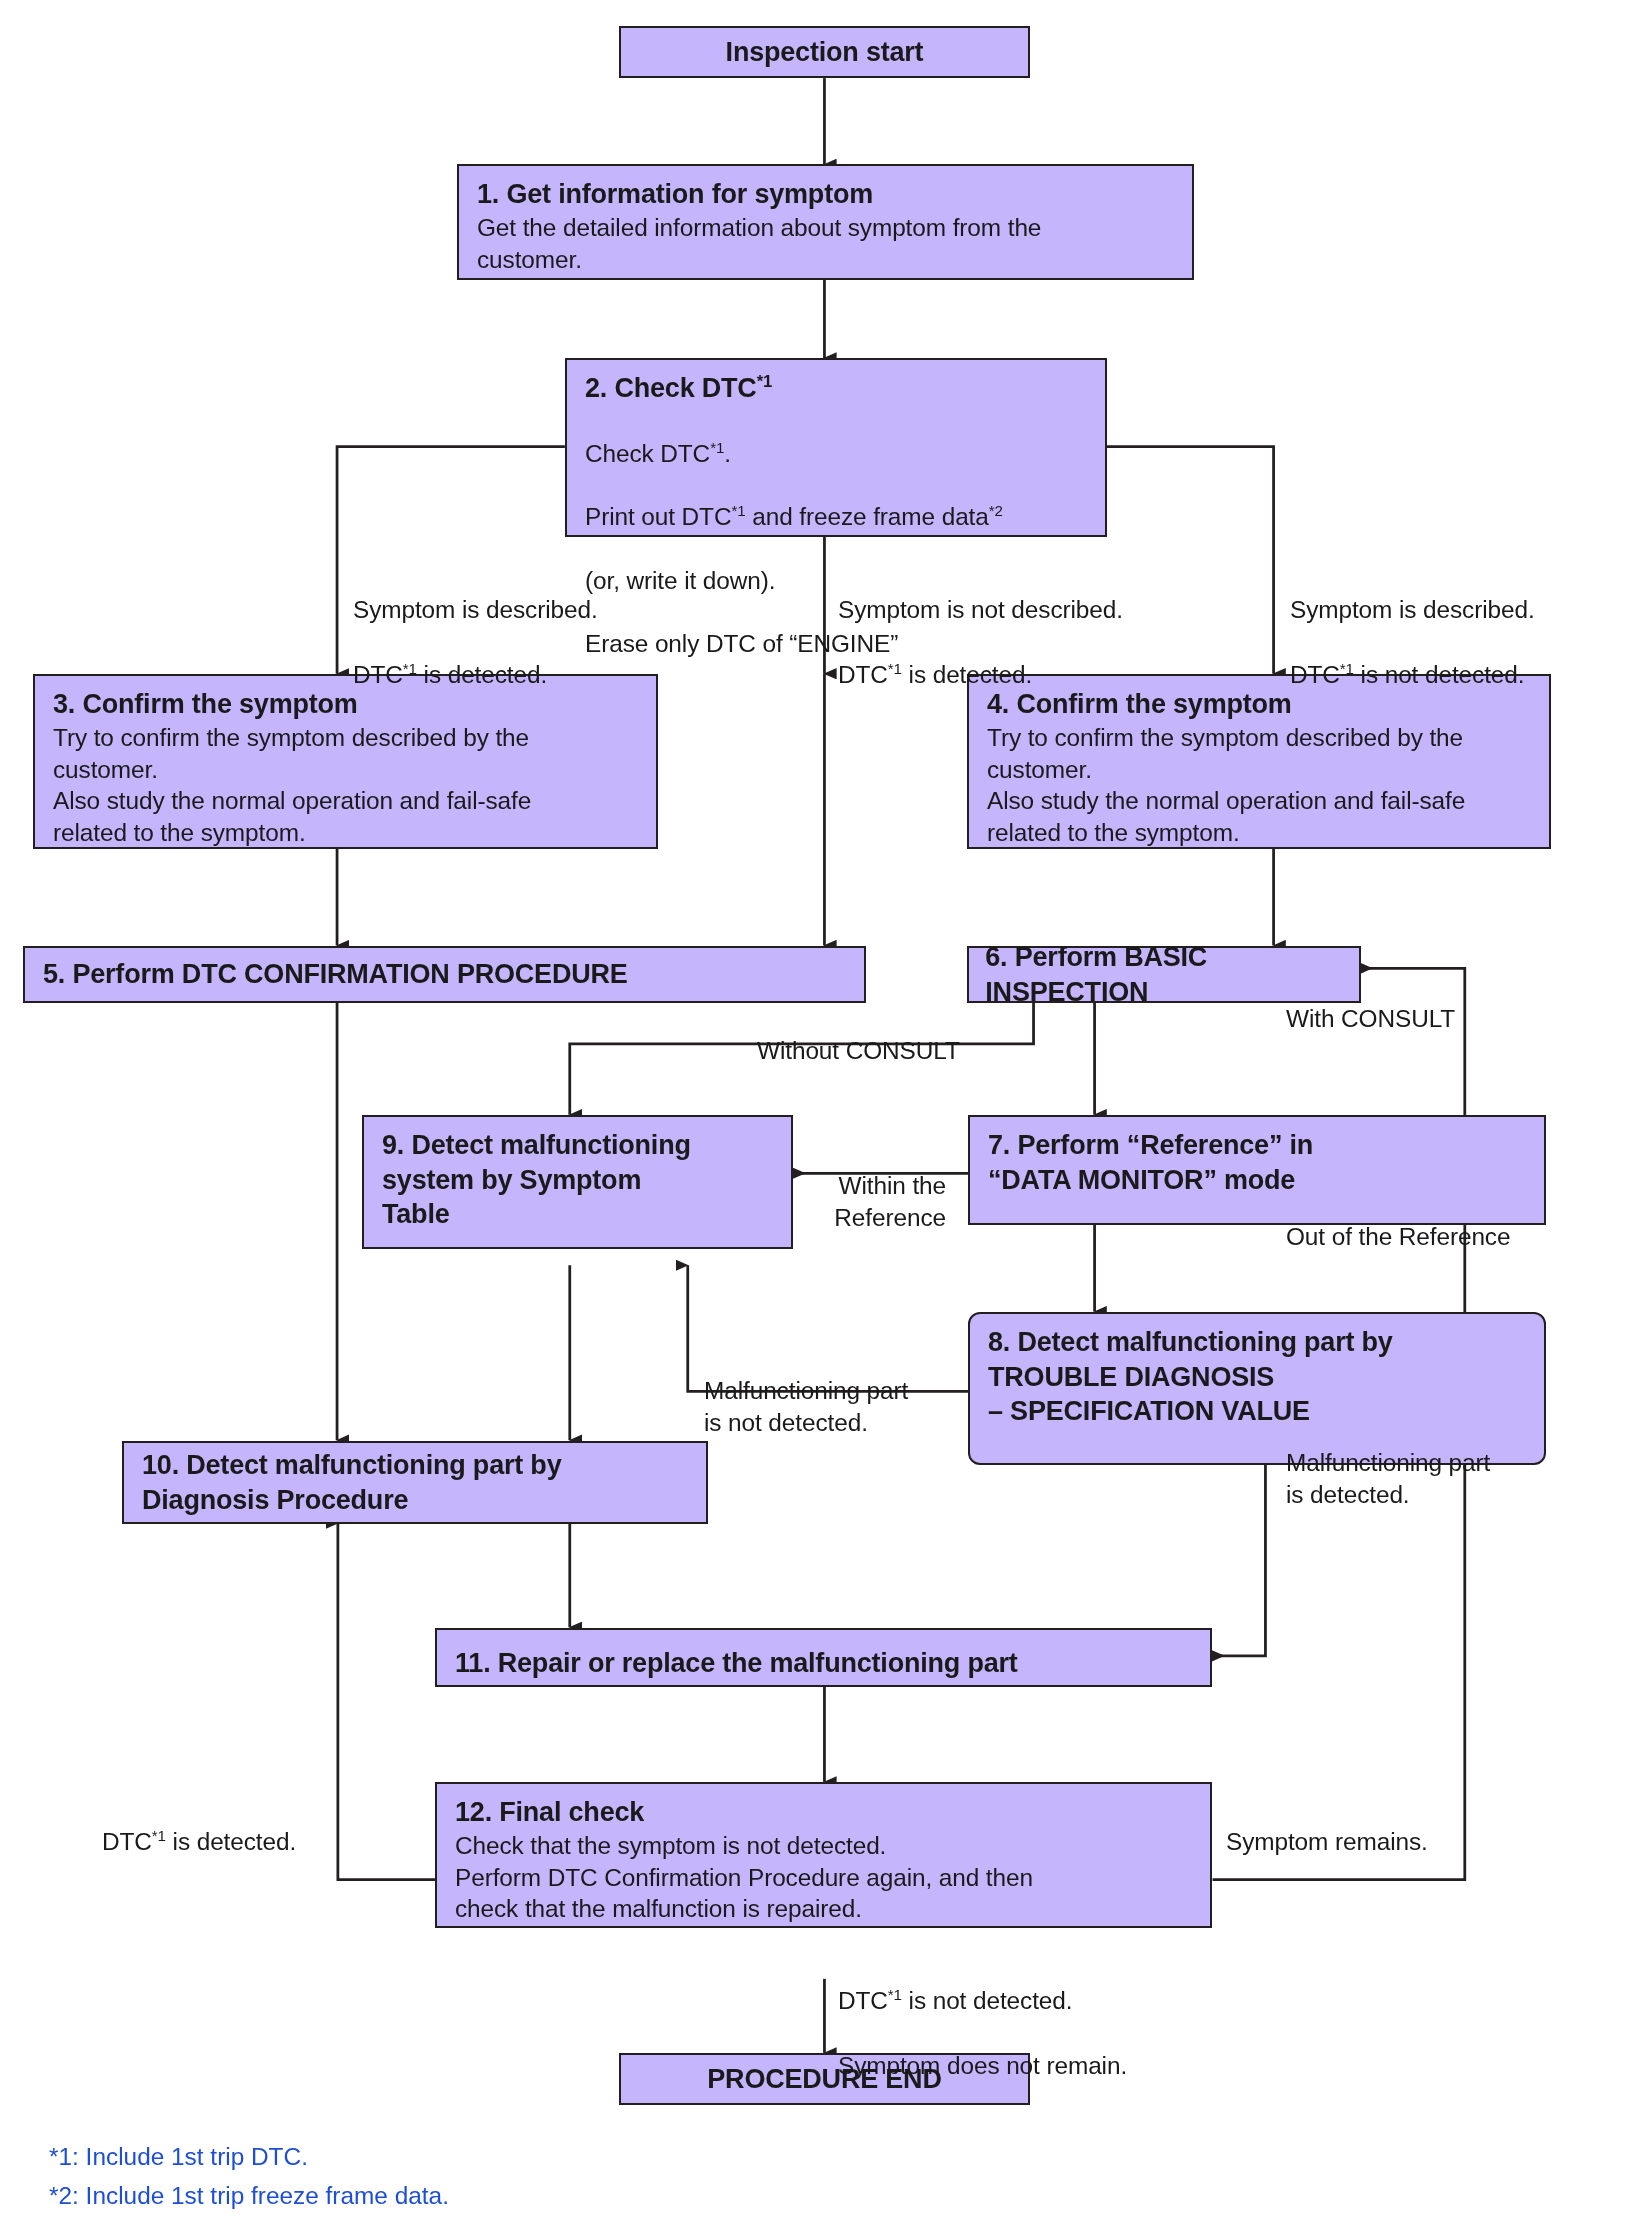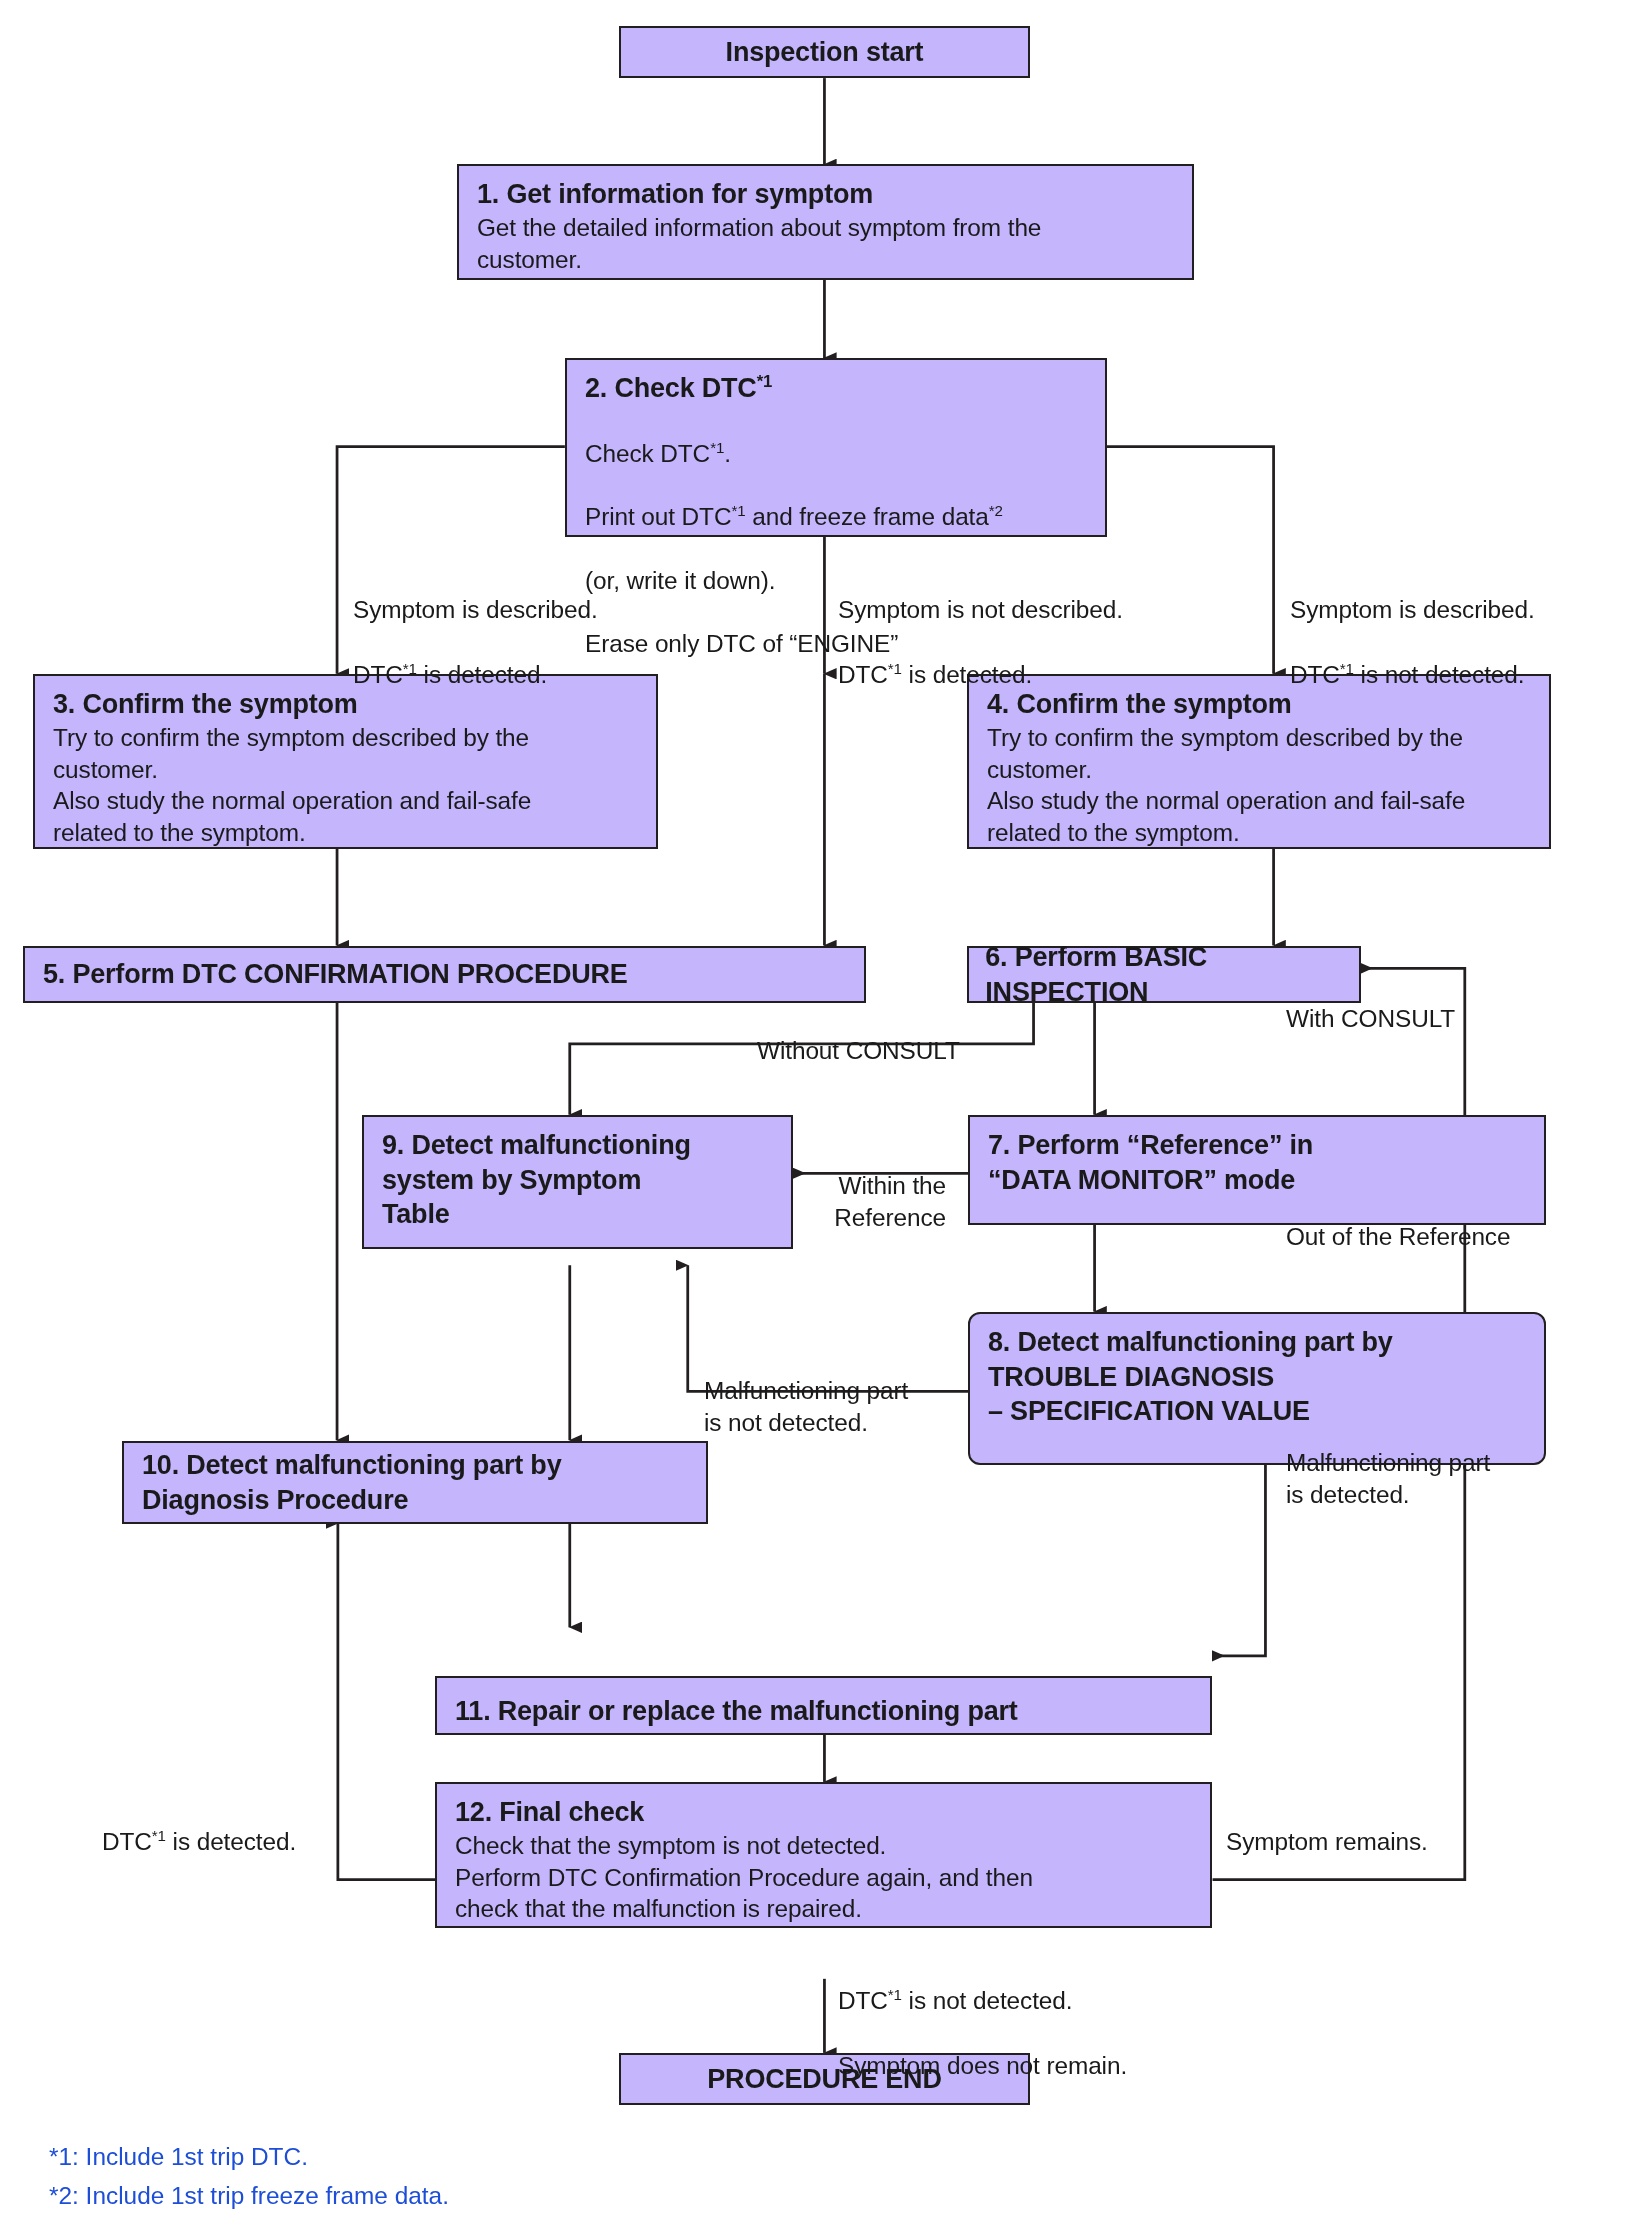--- a/index.html
+++ b/index.html
@@ -196,21 +196,21 @@
     <div class="title">9. Detect malfunctioning
     system by Symptom
     Table</div>
   </div>
 
   <div class="box" style="left:122px; top:1441px; width:586px; height:83px; display:flex; align-items:center; padding:0 0 0 18px;">
     <div class="title">10. Detect malfunctioning part by
       Diagnosis Procedure</div>
   </div>
 
-  <div class="box" style="left:435px; top:1676px; width:777px; height:59px; display:flex; align-items:center; padding:12px 0 0 18px;">
+  <div class="box" style="left:435px; top:1628px; width:777px; height:59px; display:flex; align-items:center; padding:12px 0 0 18px;">
     <div class="title">11. Repair or replace the malfunctioning part</div>
   </div>
 
   <div class="box" style="left:435px; top:1782px; width:777px; height:146px;">
     <div class="title">12. Final check</div>
     <div class="body">Check that the symptom is not detected.
 Perform DTC Confirmation Procedure again, and then
 check that the malfunction is repaired.</div>
   </div>
 

